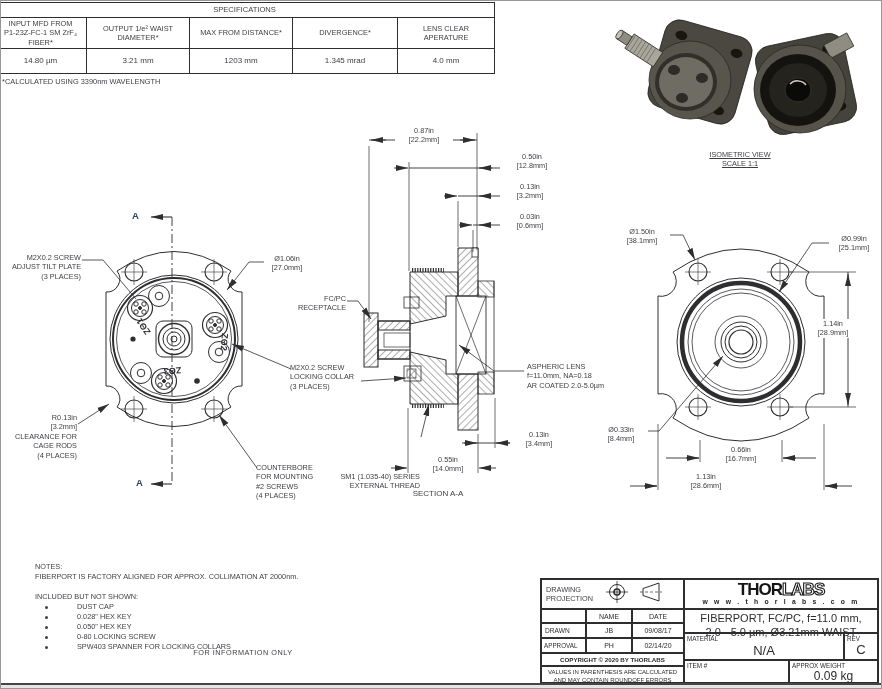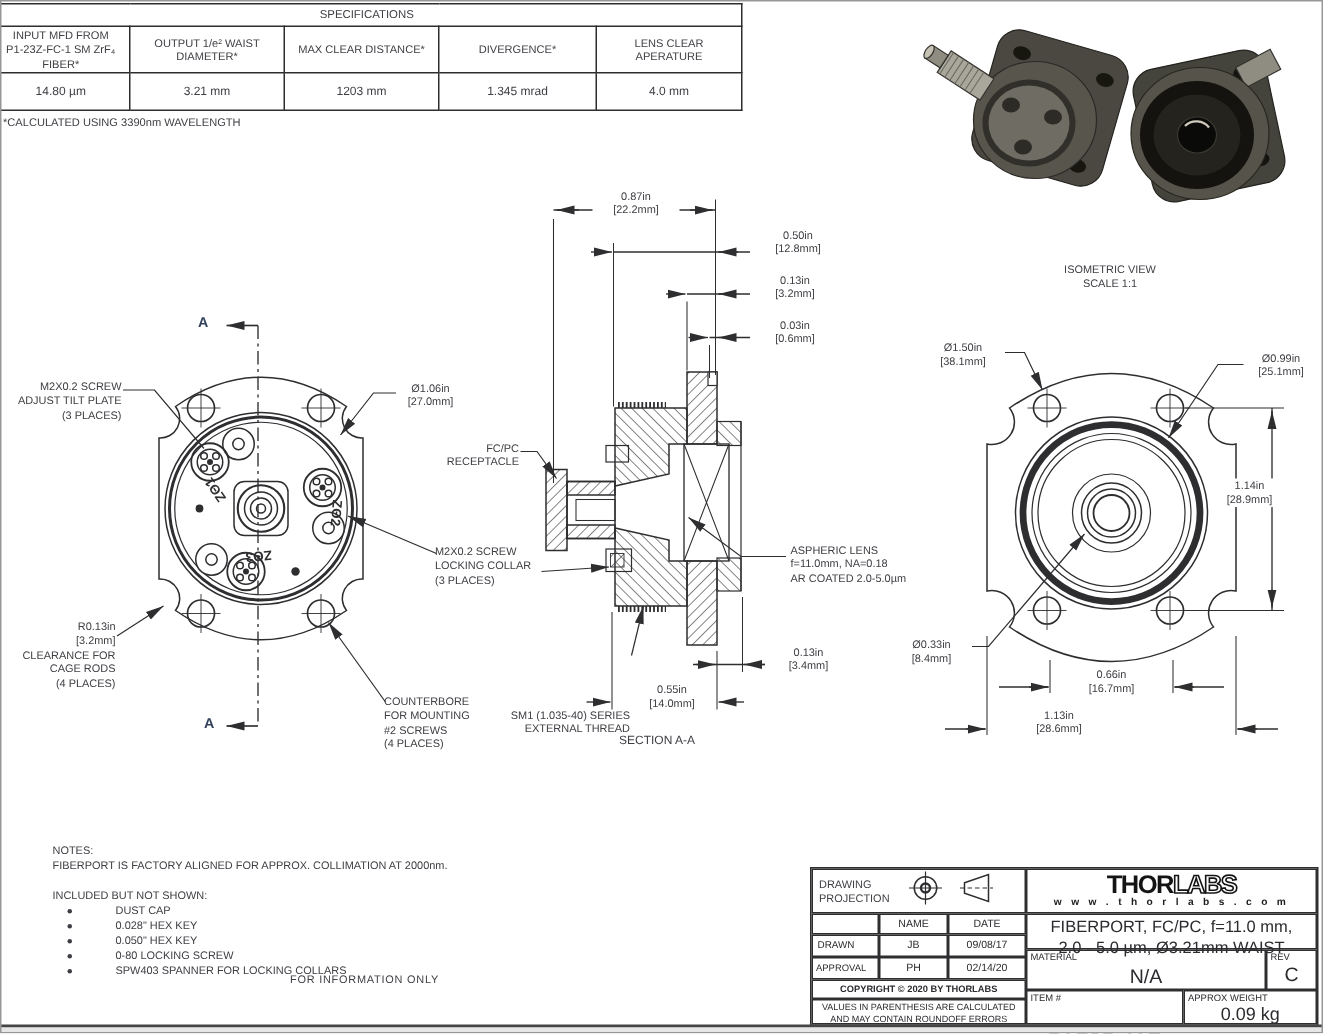--- a/index.html
+++ b/index.html
@@ -319,37 +319,37 @@
   <tbody>
         <tr>
           <td colspan="5" class="title">SPECIFICATIONS</td>
         </tr>
   <tr>
     <td>INPUT MFD FROM
 P1-23Z-FC-1 SM ZrF₄
 FIBER*</td>
     <td>OUTPUT 1/e²  WAIST
 DIAMETER*</td>
-    <td>MAX CLEAR DISTANCE*</td>
+    <td>MAX FROM DISTANCE*</td>
     <td>DIVERGENCE*</td>
     <td>LENS CLEAR
 APERATURE</td>
   </tr>
   <tr>
     <td class="val">14.80  µm</td>
     <td class="val">3.21 mm</td>
     <td class="val">1203 mm</td>
     <td class="val">1.345 mrad</td>
     <td class="val">4.0 mm</td>
   </tr>
 </tbody>
     </table>
 <div id="specfoot">*CALCULATED USING 3390nm WAVELENGTH</div>
 
-<div class="lbl ctr" style="left:675px;top:175px;width:130px;">ISOMETRIC VIEW
+<div class="lbl ctr" style="left:675px;top:150px;width:130px;text-decoration:underline;">ISOMETRIC VIEW
 SCALE 1:1</div>
 
 <div class="amark" style="left:132px;top:210px;">A</div>
 <div class="amark" style="left:136px;top:477px;">A</div>
 <div class="lbl ra" style="left:8px;top:253px;width:73px;">M2X0.2 SCREW
 ADJUST TILT PLATE
 (3 PLACES)</div>
 <div class="lbl ctr" style="left:262px;top:254px;width:50px;">Ø1.06in
 [27.0mm]</div>
 <div class="lbl ra" style="left:4px;top:413px;width:73px;">R0.13in

